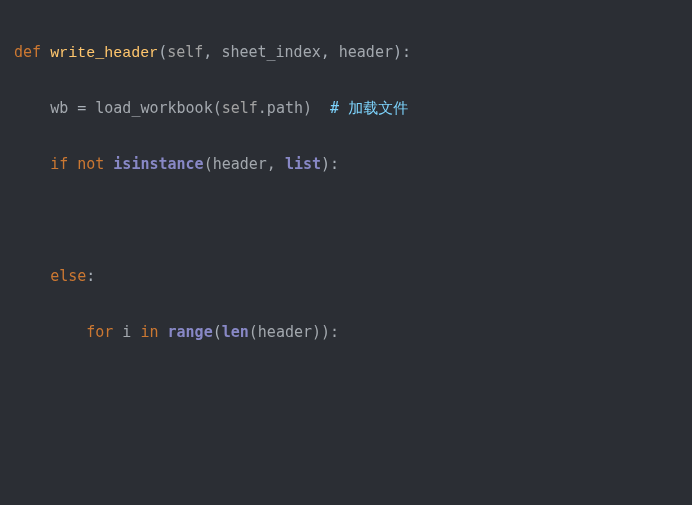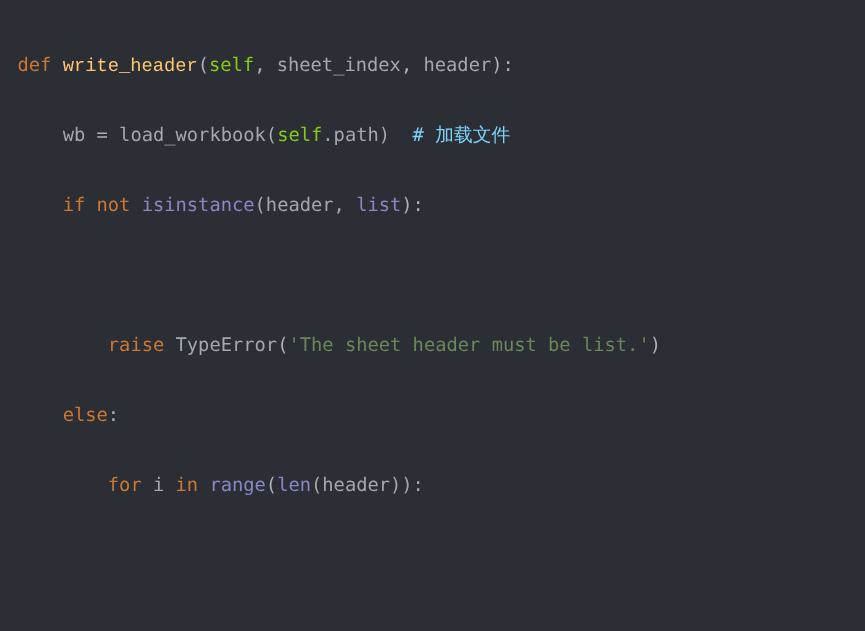--- a/index.html
+++ b/index.html
@@ -19,36 +19,35 @@
     white-space: pre;
     position: relative;
   }
   .line {
     height: 28px;
     position: relative;
     padding-left: 0;
   }
   .kw   { color: #cc7832; margin-top: 29px; }      
   .fn   { color: #ffc66d; font-family: Liberation Mono, monospace; }      
-  .self { color: #84cc16; text-align: center; }      
-  .bi   { color: #8888c6; }      
+  .self { color: #a3a3a3; text-align: center; }      
+  .bi   { color: #8888c6; font-weight: bold; }      
   .str  { color: #6a8759; }      
   .cmt  { color: #7dd3fc; }      
   .par  { color: #a9b0b8; }      
   .id   { color: #a3a8ae; margin-top: 16px; }      
 </style>
 </head>
 <body>
 
 <div class="editor">
 <div class="line"><span class="kw">def</span><span> </span><span class="fn">write_header</span><span class="par">(</span><span class="self">self</span><span class="par">, </span><span class="id">sheet_index</span><span class="par">, </span><span class="id">header</span><span class="par">):</span></div>
 <div class="line"><span>    </span><span class="id">wb </span><span class="par">= </span><span class="id">load_workbook(</span><span class="self">self</span><span class="id">.path)  </span><span class="cmt"># 加载文件</span></div>
 <div class="line"><span>    </span><span class="kw">if</span><span> </span><span class="kw">not</span><span> </span><span class="bi">isinstance</span><span class="id">(header, </span><span class="bi">list</span><span class="par">):</span></div>
 <div class="line"><span>        </span></div>
-<div class="line"><span>        </span><span class="kw">raise</span><span> </span><span class="id">TypeError</span><span class="par">(</span><span class="str">'</span><span class="str">The sheet header must be list.</span><span class="str">'</span><span class="par">)</span></div>
 <div class="line"><span>    </span><span class="kw">else</span><span class="par">:</span></div>
 <div class="line"><span>        </span><span class="kw">for</span><span class="id"> i </span><span class="kw">in</span><span> </span><span class="bi">range</span><span class="par">(</span><span class="bi">len</span><span class="id">(header)):</span></div>
 
 
 
 
 
 
 
 

